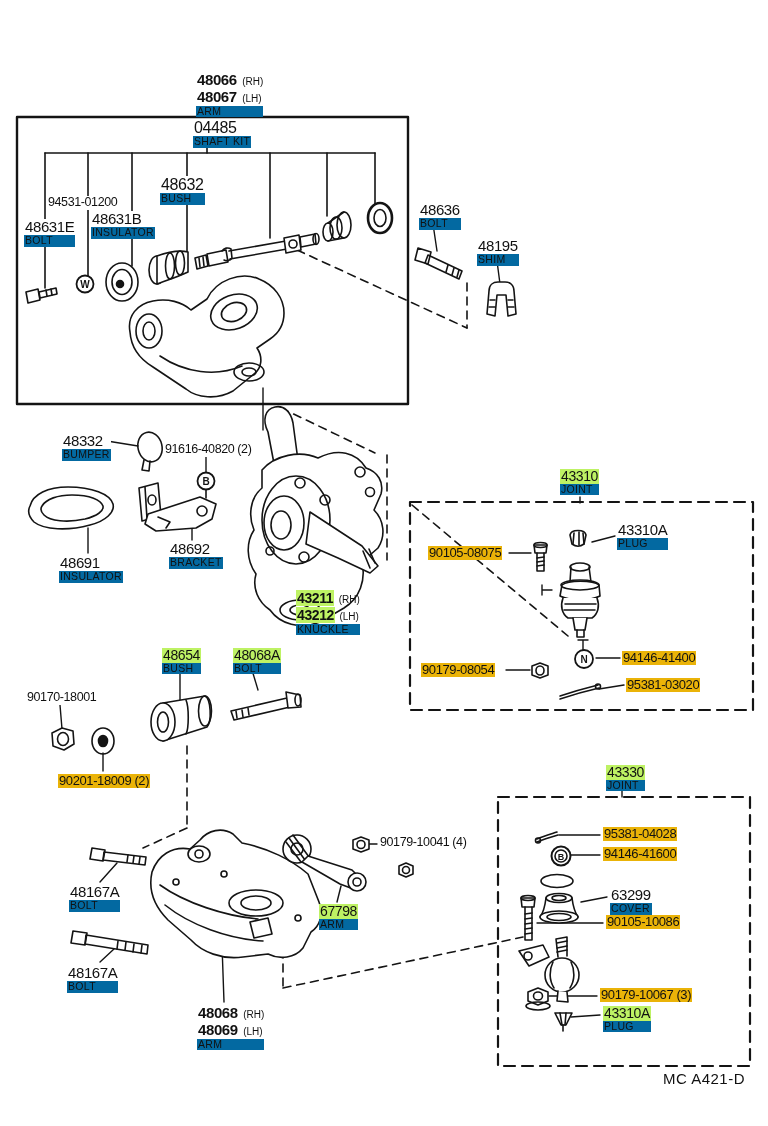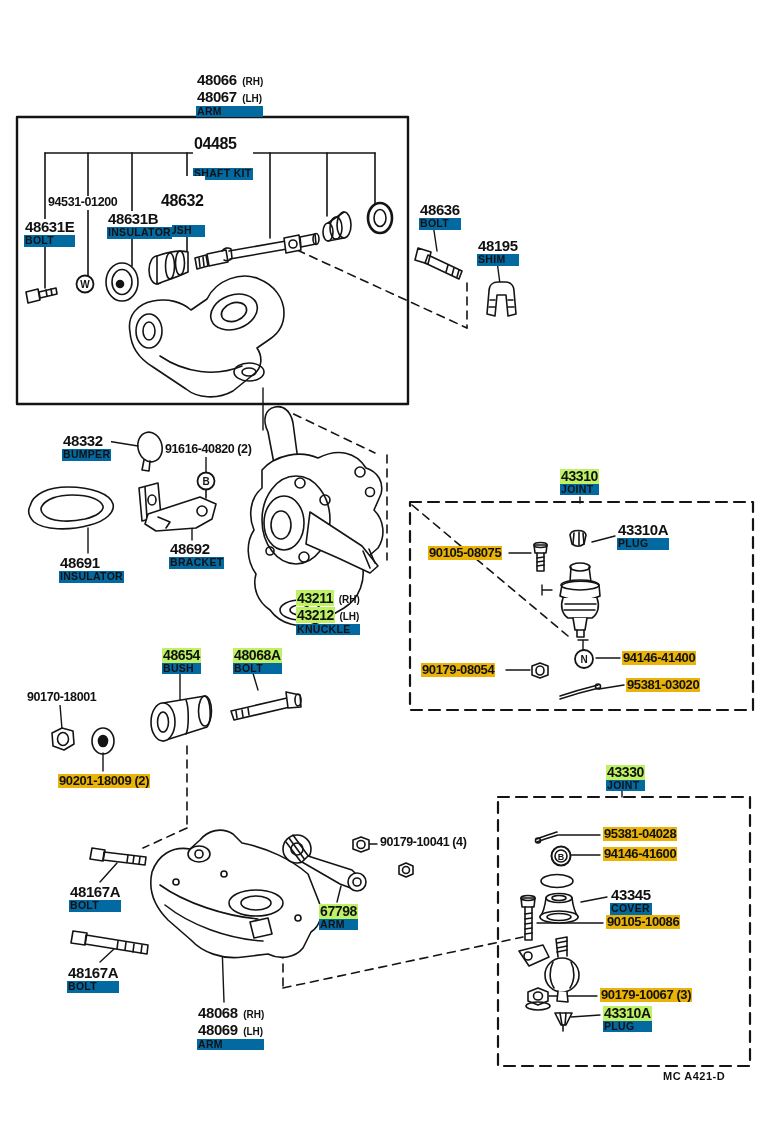--- a/index.html
+++ b/index.html
@@ -1,30 +1,30 @@
 <!DOCTYPE html>
 <html><head>
 <meta charset="utf-8">
 <style>
   html,body{margin:0;padding:0;background:#e8e8e8;}
   #page{position:relative;width:768px;height:1126px;background:#ffffff;overflow:hidden;
         font-family:"Liberation Sans",sans-serif;color:#111;}
   #art{position:absolute;left:0;top:0;width:768px;height:1126px;}
-  .lbl{position:absolute;font-weight:bold;line-height:1.08;white-space:nowrap;}
+  .lbl{position:absolute;font-weight:normal;line-height:1.08;white-space:nowrap;}
   .lbl span{display:block;}
   .row{display:block;}
   .row b, .row i{display:inline;font-style:normal;}
   .code{font-size:15px;letter-spacing:-0.4px;background:#fff;padding:0 1px;}
-  .code16{font-size:16px;letter-spacing:-0.4px;background:#fff;padding:16px 1px;}
+  .code16{font-size:16px;letter-spacing:-0.4px;background:#fff;padding:0 1px;}
   .code14{font-size:14px;letter-spacing:-0.4px;background:#bef264;padding:0 1px;}
   .code13{font-size:13px;letter-spacing:-0.4px;background:#eab308;padding:0 1px;}
   .code12{font-size:12.5px;letter-spacing:-0.4px;background:#fff;padding:0 1px;}
   .sub{font-size:10.5px;letter-spacing:0.3px;background:#0369a1;padding:0 1px;}
   .tag{font-size:10px;letter-spacing:0;}
-  .footer{font-size:11px;letter-spacing:0.5px;}
+  .footer{font-size:15px;letter-spacing:0.5px;}
   svg text{font-family:"Liberation Sans",sans-serif;font-weight:bold;}
 </style>
 </head>
 <body>
 
 <div id="page">
 
 <svg id="art" viewBox="0 0 768 1126" fill="none" stroke="#141414" stroke-width="1.6" stroke-linecap="round" stroke-linejoin="round">
 
   <g>
@@ -354,21 +354,21 @@
   <div class="lbl" style="left:160px;top:176px">
     <span class="code16">48632</span>
     <span class="sub">BUSH</span>
   </div>
 
   <div class="lbl" style="left:24px;top:219px">
     <span class="code">48631E</span>
     <span class="sub">BOLT</span>
   </div>
 
-  <div class="lbl" style="left:107px;top:211px">
+  <div class="lbl" style="left:91px;top:211px">
     <span class="code">48631B</span>
     <span class="sub">INSULATOR</span>
   </div>
 
   <div class="lbl" style="left:419px;top:202px">
     <span class="code">48636</span>
     <span class="sub">BOLT</span>
   </div>
 
   <div class="lbl" style="left:477px;top:238px">
@@ -452,21 +452,21 @@
 
   <div class="lbl" style="left:603px;top:827px">
     <span class="code13">95381-04028</span>
   </div>
 
   <div class="lbl" style="left:603px;top:847px">
     <span class="code13">94146-41600</span>
   </div>
 
   <div class="lbl" style="left:610px;top:887px">
-    <span class="code">43345</span>
+    <span class="code">63299</span>
     <span class="sub">COVER</span>
   </div>
 
   <div class="lbl" style="left:606px;top:915px">
     <span class="code13">90105-10086</span>
   </div>
 
   <div class="lbl" style="left:600px;top:988px">
     <span class="code13">90179-10067 (3)</span>
   </div>

